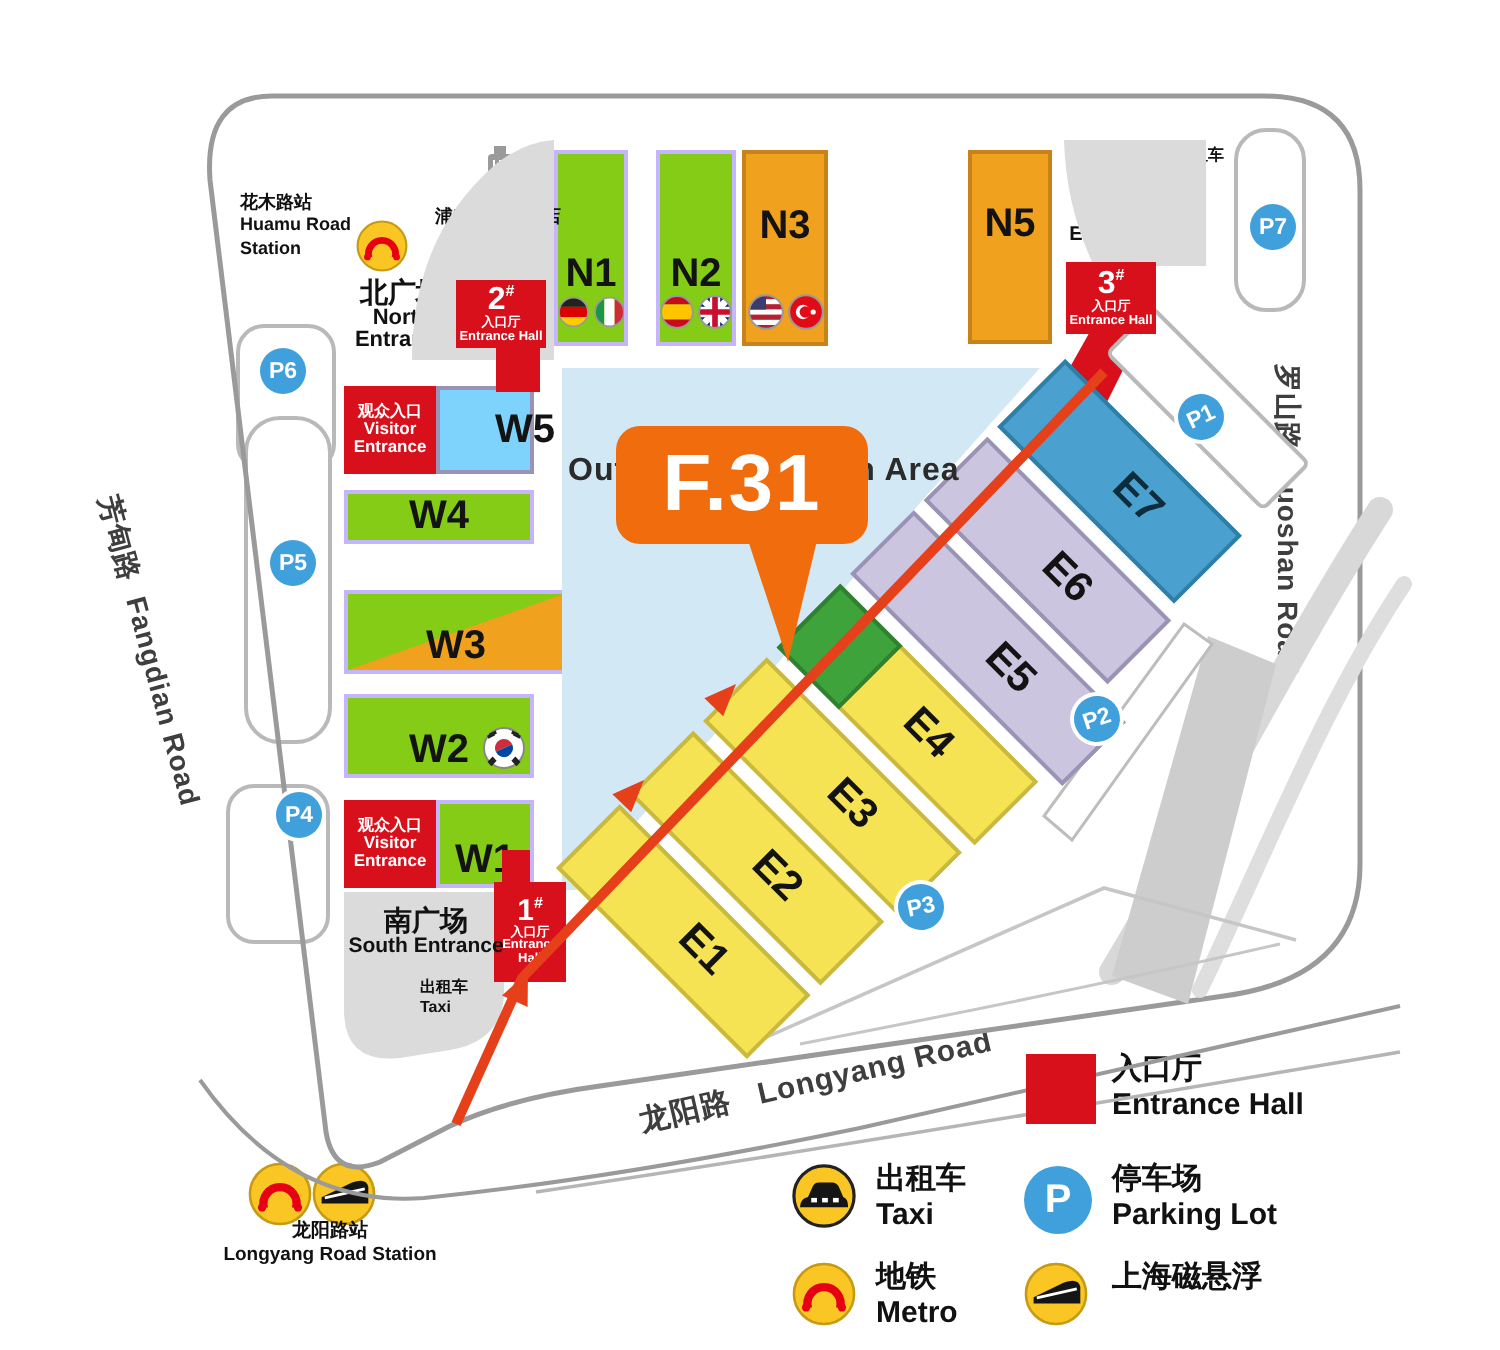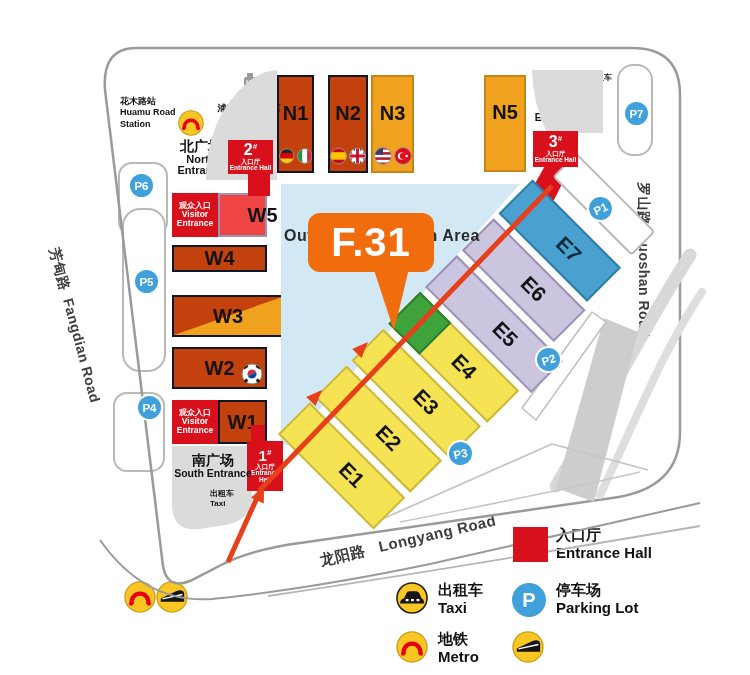--- a/index.html
+++ b/index.html
@@ -2,23 +2,23 @@
 <html><head>
 <meta charset="utf-8">
 <style>
   html,body{margin:0;padding:0;background:#fff;}
   #stage{position:relative;width:750px;height:675px;background:#fff;overflow:hidden;
          font-family:"Liberation Sans",sans-serif;color:#111;}
   .abs{position:absolute;}
   svg.layer{position:absolute;left:0;top:0;pointer-events:none;}
   .hall{position:absolute;display:flex;align-items:center;justify-content:center;
         font-weight:bold;color:#131313;box-sizing:border-box;}
-  .pink{background:#c2410c;border:2px solid #0f172a;}
+  .pink{background:#84cc16;border:2px solid #c4b5fd;align-items:flex-end;}
   .orangeh{background:#F0A11E;border:2px solid #C8821A;}
-  .lav{background:#ef4444;border:2px solid #9A93B5;padding-left:40px;}
+  .lav{background:#7dd3fc;border:2px solid #9A93B5;padding-left:40px;}
   .nlab{font-size:20px;padding-bottom:22px;}
   .wlab{font-size:20px;}
   .redbox{position:absolute;background:#D8101C;color:#fff;text-align:center;
           box-sizing:border-box;display:flex;flex-direction:column;align-items:center;justify-content:center;line-height:1.05;}
   .redbox .big{font-size:16px;font-weight:bold;}
   .redbox .big sup{font-size:8px;}
   .redbox .tiny{font-size:6.5px;font-weight:bold;}
   .vlab1{font-size:8px;font-weight:bold;}
   .vlab2{font-size:8.5px;font-weight:bold;}
   .lot{position:absolute;background:#fff;border:2px solid #B9B9B9;border-radius:14px;box-sizing:border-box;}
@@ -349,20 +349,24 @@
 
   <div class="txt blk" style="left:174px;top:453px;width:78px;text-align:center;line-height:1.1;z-index:4">
     <div style="font-size:14px">南广场</div>
     <div style="font-size:10.5px">South Entrance</div>
     </div>
   <div class="txt blk" style="left:210px;top:489px;font-size:8px;line-height:1.3;z-index:4">
     <div>出租车</div>
       <div>Taxi</div>
     </div>
 
+  <div class="txt blk" style="left:98px;top:610px;width:134px;text-align:center;font-size:9.5px;line-height:1.3">
+    <div>龙阳路站</div>
+      <div>Longyang Road Station</div>
+    </div>
 
   <div class="txt" style="left:284px;top:227px;width:186px;font-size:16px;font-weight:bold;color:#2B2B2B;letter-spacing:0.5px;z-index:4">Outdoor Exhibition Area</div>
 
   <svg class="layer" width="750" height="675" style="z-index:5">
     <polyline points="228,562 261,489 552,186" fill="none" stroke="#E6401B" stroke-width="5"></polyline>
     <polygon points="264,486 263.8,503.5 251,497.7" fill="#E6401B"></polygon>
     <polygon points="322,390 315.6,406.1 306.2,397.1" fill="#E6401B"></polygon>
     <polygon points="368,342 361.6,358.1 352.2,349.1" fill="#E6401B"></polygon>
   </svg>
 
@@ -405,15 +409,16 @@
     <div class="legzh">地铁</div>
       <div class="legen">Metro</div>
     </div>
 
   <svg class="icon z4" style="left:512px;top:631px" width="32" height="32" viewBox="-10 -10 20 20">
     <circle r="9.4" fill="#F9C623" stroke="#C79A14" stroke-width="0.8"></circle>
     <path d="M -7,3 L -7,1 L 2.5,-3.6 Q 7,-5.2 7.6,-2.2 L 7.6,3 Z" fill="#151515"></path>
     <path d="M -6,1.2 L 6.5,-1.6" stroke="#fff" stroke-width="0.9"></path>
   </svg>
   <div class="txt" style="left:556px;top:630px;line-height:1.2">
+    <div class="legzh">上海磁悬浮</div>
     </div>
 
 </div>
 
 </body></html>

